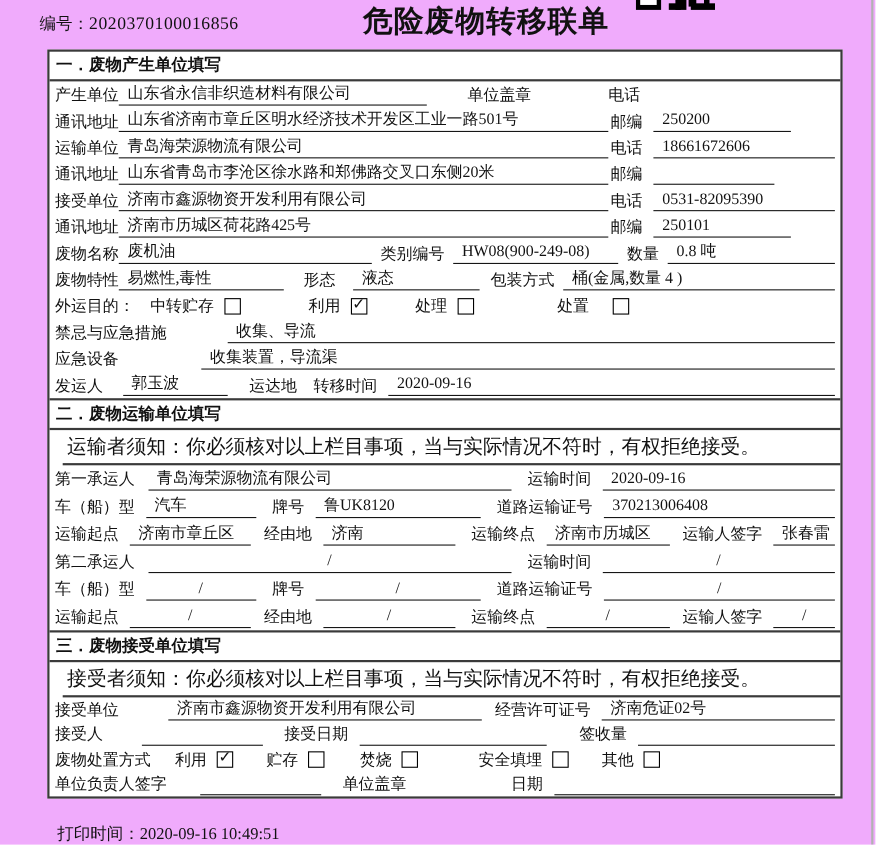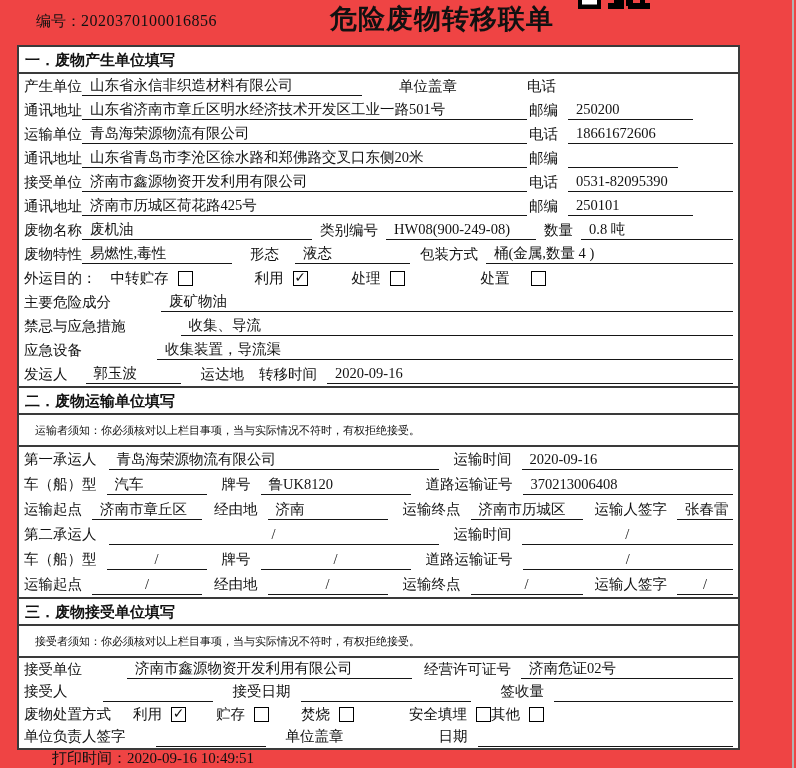--- a/index.html
+++ b/index.html
@@ -1,33 +1,33 @@
 <!DOCTYPE html>
 <html><head>
 <meta charset="utf-8">
 <style>
   html,body{margin:0;padding:0;background:#fff;}
-  .page{position:relative;width:796px;height:768px;background:#ef4444;overflow:hidden;
+  .page{position:relative;width:796px;height:768px;background:#f0abfc;overflow:hidden;
         font-family:"Liberation Serif","DejaVu Serif",serif;color:#111111;}
   .page-edge{position:absolute;right:2px;top:0;bottom:0;width:2px;background:#b2b2b2;}
 
   
   .doc-header{position:absolute;left:0;top:0;width:796px;height:42px;}
   .serial{position:absolute;left:36px;top:12px;font-size:15px;white-space:pre;}
   .serial .num{font-size:16px;letter-spacing:.5px;}
   .doc-title{position:absolute;left:330px;top:1px;font-size:27px;font-weight:bold;letter-spacing:1px;
              font-family:"Liberation Sans","DejaVu Sans",sans-serif;}
   .qr{position:absolute;left:578px;top:0;}
 
   
-  .form-table{position:absolute;left:17px;top:45px;width:719px;border:2px solid #3a3a3a;background:#fff;}
+  .form-table{position:absolute;left:43px;top:45px;width:719px;border:2px solid #3a3a3a;background:#fff;}
   .section[data-name="section-2"],.section[data-name="section-3"]{border-top:2px solid #3a3a3a;}
   .sec-heading{height:25px;line-height:25px;font-weight:bold;font-size:15px;padding-left:6px;
                border-bottom:2px solid #3a3a3a;font-family:"Liberation Sans","DejaVu Sans",sans-serif;}
-  .notice{height:30px;line-height:30px;font-size:11px;padding-left:16px;border-bottom:2px solid #3a3a3a;white-space:pre;}
+  .notice{height:30px;line-height:30px;font-size:18px;padding-left:4px;border-bottom:2px solid #3a3a3a;white-space:pre;margin-left:12px;}
   .row{display:flex;align-items:center;padding:0 5px;height:24px;}
   .section[data-name="section-2"] .row{height:25px;}
   .section[data-name="section-3"] .row{height:22.5px;}
   .lbl{font-size:14.5px;white-space:pre;flex:0 0 auto;}
   .val{font-size:14.5px;border-bottom:1.5px solid #161616;height:20px;line-height:19px;
        padding-left:8px;white-space:pre;overflow:hidden;flex:0 0 auto;box-sizing:border-box;}
   .val.fill{flex:1 1 auto;}
   .val.ctr{text-align:center;padding-left:0;}
   .chk{display:flex;align-items:center;flex:0 0 auto;}
   .chk-lbl{font-size:14.5px;white-space:pre;}
@@ -124,24 +124,20 @@
           <span class="chk" data-name="checkbox-option" style="margin-left: 44px;">
             <span class="chk-lbl" data-name="checkbox-label">处理</span>
             <span class="box" data-name="checkbox-unchecked-icon"></span>
           </span>
           <span class="chk" data-name="checkbox-option" style="margin-left: 76px; gap: 12px;">
             <span class="chk-lbl" data-name="checkbox-label">处置</span>
             <span class="box" data-name="checkbox-unchecked-icon"></span>
           </span>
         </div>
         <div class="row" data-name="form-row">
-          <span class="lbl" data-name="field-label">主要危险成分</span>
-          <span class="val fill" data-name="field-value" style="margin-left: 50px;">废矿物油</span>
-        </div>
-        <div class="row" data-name="form-row">
           <span class="lbl" data-name="field-label">禁忌与应急措施</span>
           <span class="val fill" data-name="field-value" style="margin-left: 55px;">收集、导流</span>
         </div>
         <div class="row" data-name="form-row">
           <span class="lbl" data-name="field-label">应急设备</span>
           <span class="val fill" data-name="field-value" style="margin-left: 75px;">收集装置，导流渠</span>
         </div>
         <div class="row" data-name="form-row">
           <span class="lbl" data-name="field-label">发运人</span>
           <span class="val" data-name="field-value" style="width: 95px; margin-left: 18px;">郭玉波</span>
@@ -230,21 +226,21 @@
             <span class="box" data-name="checkbox-unchecked-icon"></span>
           </span>
           <span class="chk" data-name="checkbox-option" style="margin-left: 32px;">
             <span class="chk-lbl" data-name="checkbox-label">焚烧</span>
             <span class="box" data-name="checkbox-unchecked-icon"></span>
           </span>
           <span class="chk" data-name="checkbox-option" style="margin-left: 55px;">
             <span class="chk-lbl" data-name="checkbox-label">安全填埋</span>
             <span class="box" data-name="checkbox-unchecked-icon"></span>
           </span>
-          <span class="chk" data-name="checkbox-option" style="">
+          <span class="chk" data-name="checkbox-option" style="margin-left: 30px;">
             <span class="chk-lbl" data-name="checkbox-label">其他</span>
             <span class="box" data-name="checkbox-unchecked-icon"></span>
           </span>
         </div>
         <div class="row" data-name="form-row">
           <span class="lbl" data-name="field-label">单位负责人签字</span>
           <span class="val" data-name="field-value" style="width: 110px; margin-left: 30px;"></span>
           <span class="lbl" data-name="field-label" style="margin-left: 20px;">单位盖章</span>
           <span class="lbl" data-name="field-label" style="margin-left: 95px;">日期</span>
           <span class="val fill" data-name="field-value" style="margin-left: 10px;"></span>

